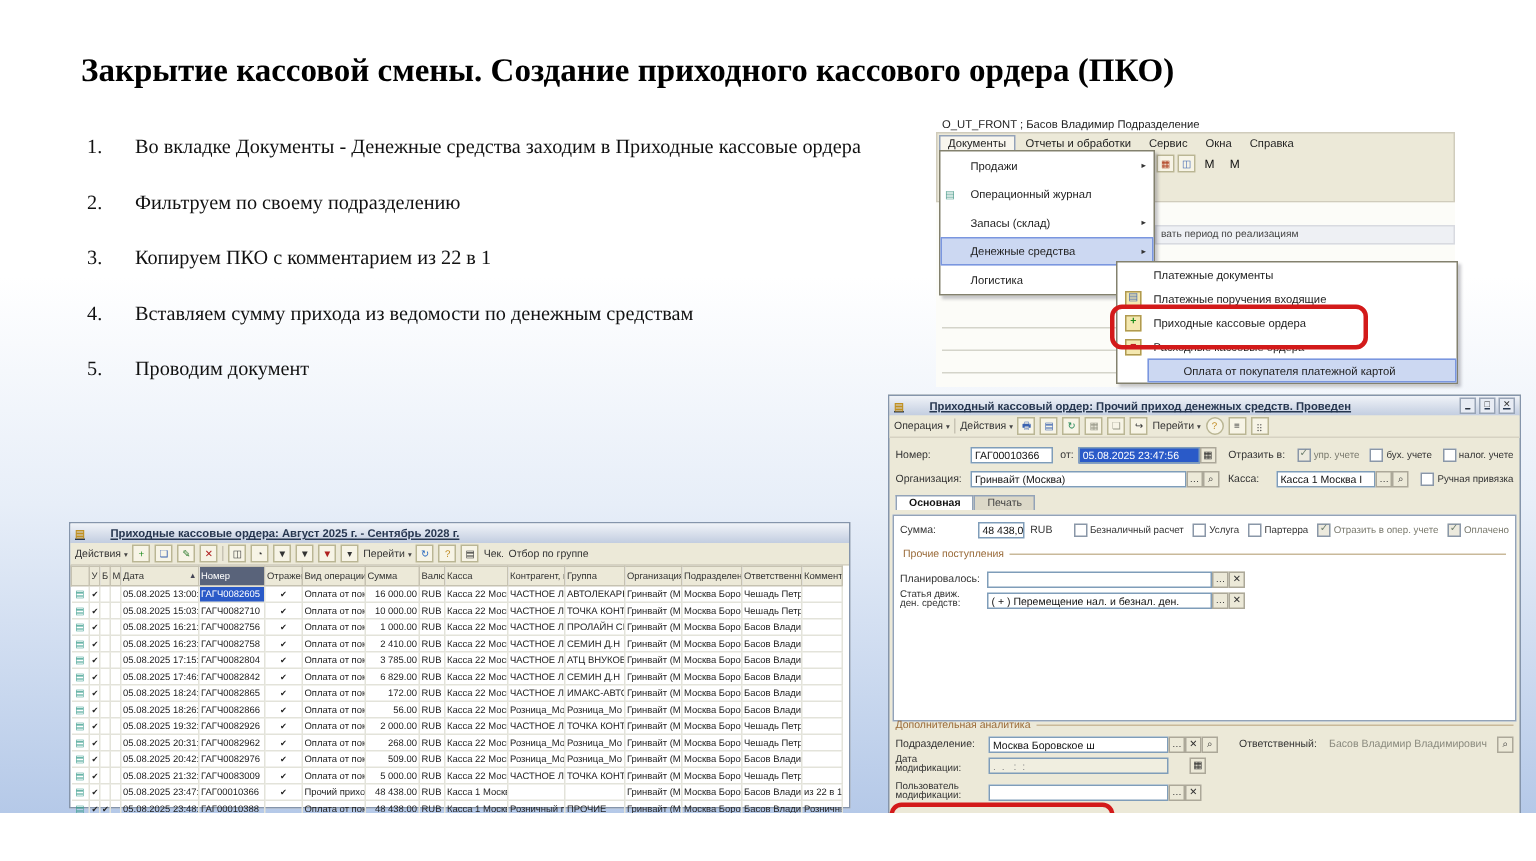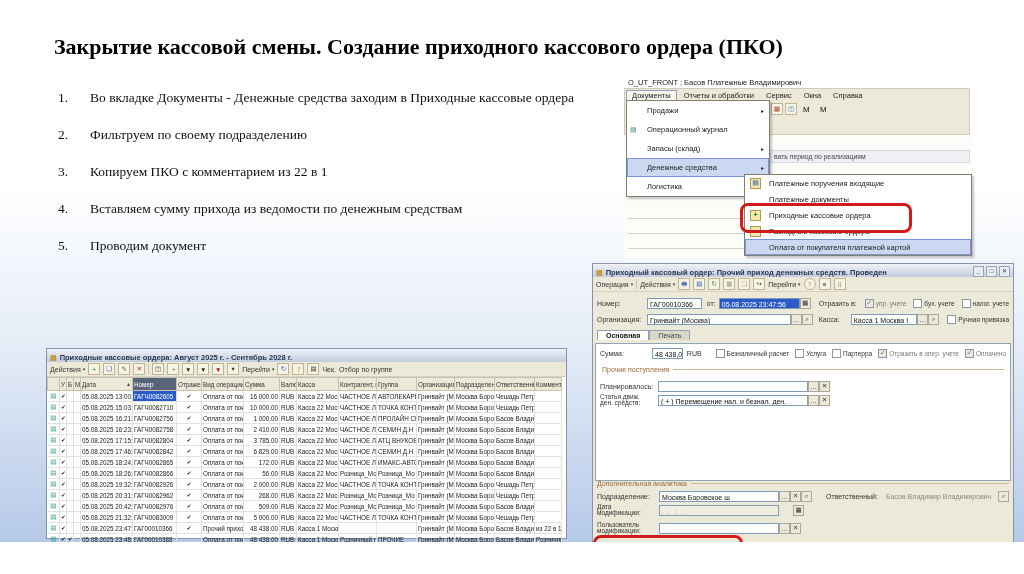--- a/index.html
+++ b/index.html
@@ -8,22 +8,22 @@
     font-family:"Liberation Sans",sans-serif;}
   
   .title{position:absolute;left:54px;top:34px;width:930px;font:bold 22px "Liberation Serif",serif;color:#000;}
   ol.steps{position:absolute;left:58px;top:90px;width:565px;margin:0;padding:0;list-style:none;counter-reset:st;
     font:13.5px "Liberation Serif",serif;color:#111;}
   ol.steps li{counter-increment:st;margin-bottom:21px;display:flex;}
   ol.steps li::before{content:counter(st) ".";width:32px;flex:none;}
   
   .shot{position:absolute;}
   .win{border:1px solid #8595ab;background:#ece9d8;box-sizing:border-box;}
-  .tb{height:13px;display:flex;align-items:flex-end;gap:3px;padding:0 3px;
-      background:linear-gradient(#f0f3f8,#c2cde0);font-size:7.5px;font-weight:bold;color:#26364f;white-space:nowrap;overflow:hidden;}
+  .tb{height:13px;display:flex;align-items:center;gap:17px;padding:0 3px;
+      background:linear-gradient(#f0f3f8,#c2cde0);font-size:7.5px;font-weight:bold;color:#26364f;white-space:nowrap;overflow:hidden;text-decoration:underline;}
   .tb .wicon{font-size:7px;color:#c09020;flex:none;}
   .wbtns{margin-left:auto;display:flex;gap:2px;font-weight:normal;}
   .wbtn{width:9px;height:9px;border:1px solid #98a4b6;background:#e8ecf4;font-size:6px;line-height:8px;text-align:center;color:#333;}
   .toolbar{display:flex;align-items:center;gap:3px;padding:1px 3px;background:#ece9d8;border-bottom:1px solid #d6d2c2;
       font-size:7px;color:#333;white-space:nowrap;}
   .ti{width:10px;height:10px;border:1px solid #bab694;background:#f7f4e6;flex:none;
       display:inline-flex;align-items:center;justify-content:center;font-size:6.5px;}
   .sep{width:1px;height:10px;background:#c8c4b4;flex:none;}
   .ddl{display:inline-flex;align-items:center;gap:2px;}
   .ddl .car{font-size:5px;color:#444;}
@@ -56,21 +56,21 @@
   .mm{font-size:8px;font-weight:normal;color:#111;letter-spacing:4px;margin-left:4px;}
   .dd{position:absolute;left:2px;top:22px;width:142px;background:#fff;border:1px solid #83816e;
       box-shadow:2px 2px 2px rgba(70,70,85,.3);z-index:4;}
   .dd-it{position:relative;height:19px;display:flex;align-items:center;padding:0 8px 0 20px;color:#222;}
   .dd-it.hl{background:#ccd8f2;outline:1px solid #7a96df;outline-offset:-1px;}
   .dd-it .ic{position:absolute;left:3px;font-size:7px;color:#4a9a8a;}
   .dd-it .arr{position:absolute;right:4px;font-size:5px;color:#333;}
   .sm{position:absolute;left:120px;top:96px;width:226px;background:#fff;border:1px solid #83816e;
       box-shadow:2px 2px 2px rgba(70,70,85,.3);z-index:5;}
   .sm-it{position:relative;height:16px;display:flex;align-items:center;padding:0 6px 0 24px;color:#222;}
-  .sm-it.sel{background:#ccd8f2;outline:1px solid #7a96df;outline-offset:-1px;}
+  .sm-it.sel{background:#ccd8f2;outline:1px solid #7a96df;outline-offset:-1px;margin-left:20px;}
   .smic{position:absolute;left:5px;width:9px;height:9px;border:1px solid #b09a50;background:#f4e8b0;
       font-size:7px;line-height:8px;text-align:center;}
   .smic.plus{color:#1a8a1a;font-weight:bold;}
   .smic.minus{color:#c02020;font-weight:bold;}
   .smic.doc{color:#3a62b0;}
   
   .shot-table{left:46px;top:348px;width:521px;height:191px;background:#fff;}
   .grid{border-collapse:collapse;table-layout:fixed;width:514px;font-size:6.3px;}
   .grid th{background:#ece9d8;border:1px solid #c6c2b1;font-weight:normal;height:12px;padding:0 1px;
       text-align:left;color:#333;overflow:hidden;white-space:nowrap;}
@@ -116,21 +116,21 @@
       </li>
     <li>
         <span>Вставляем сумму прихода из ведомости по денежным средствам</span>
       </li>
     <li>
         <span>Проводим документ</span>
       </li>
   </ol>
 
   <div class="shot shot-menu">
-    <div class="mcap">О_UT_FRONT ; Басов Платежные Владимирович</div>
+    <div class="mcap">О_UT_FRONT ; Басов Владимир Подразделение</div>
     <div class="mbeige"></div>
     <div class="mwhite">
       <div class="mline" style="left:4px;top:83px;width:116px;"></div>
       <div class="mline" style="left:4px;top:98px;width:116px;"></div>
       <div class="mline" style="left:4px;top:113px;width:116px;"></div>
     </div>
     <div class="mband">
       <span>вать период по реализациям</span>
     </div>
     <div class="menubar" id="menubar">
@@ -176,25 +176,25 @@
           <span>Денежные средства</span>
           <span class="arr">►</span>
         </div>
         <div class="dd-it">
           <span>Логистика</span>
           <span class="arr">►</span>
         </div>
       </div>
     <div class="sm" id="submenu">
         <div class="sm-it">
+          <span>Платежные документы</span>
+        </div>
+        <div class="sm-it">
           <span class="smic doc">▤</span>
           <span>Платежные поручения входящие</span>
-        </div>
-        <div class="sm-it">
-          <span>Платежные документы</span>
         </div>
         <div class="sm-it">
           <span class="smic plus">+</span>
           <span>Приходные кассовые ордера</span>
         </div>
         <div class="sm-it">
           <span class="smic minus">−</span>
           <span>Расходные кассовые ордера</span>
         </div>
         <div class="sm-it sel">

